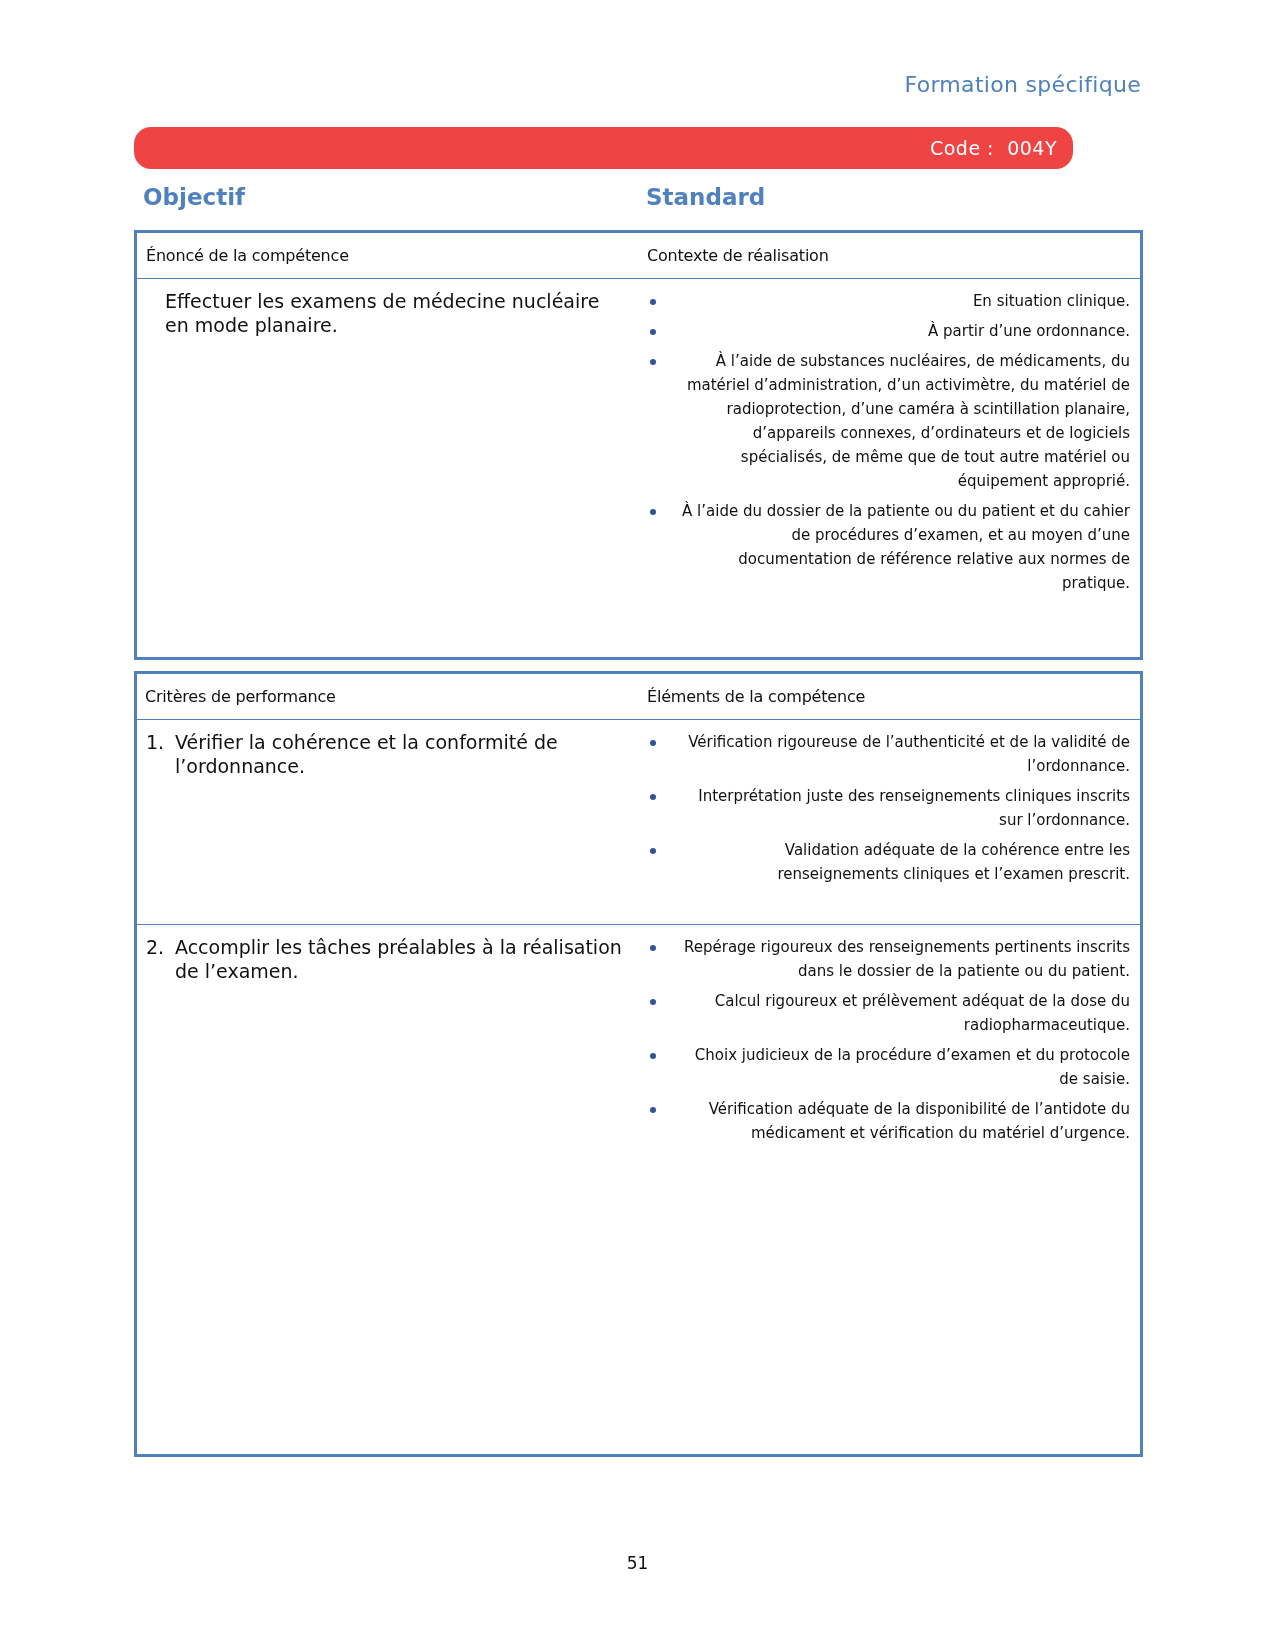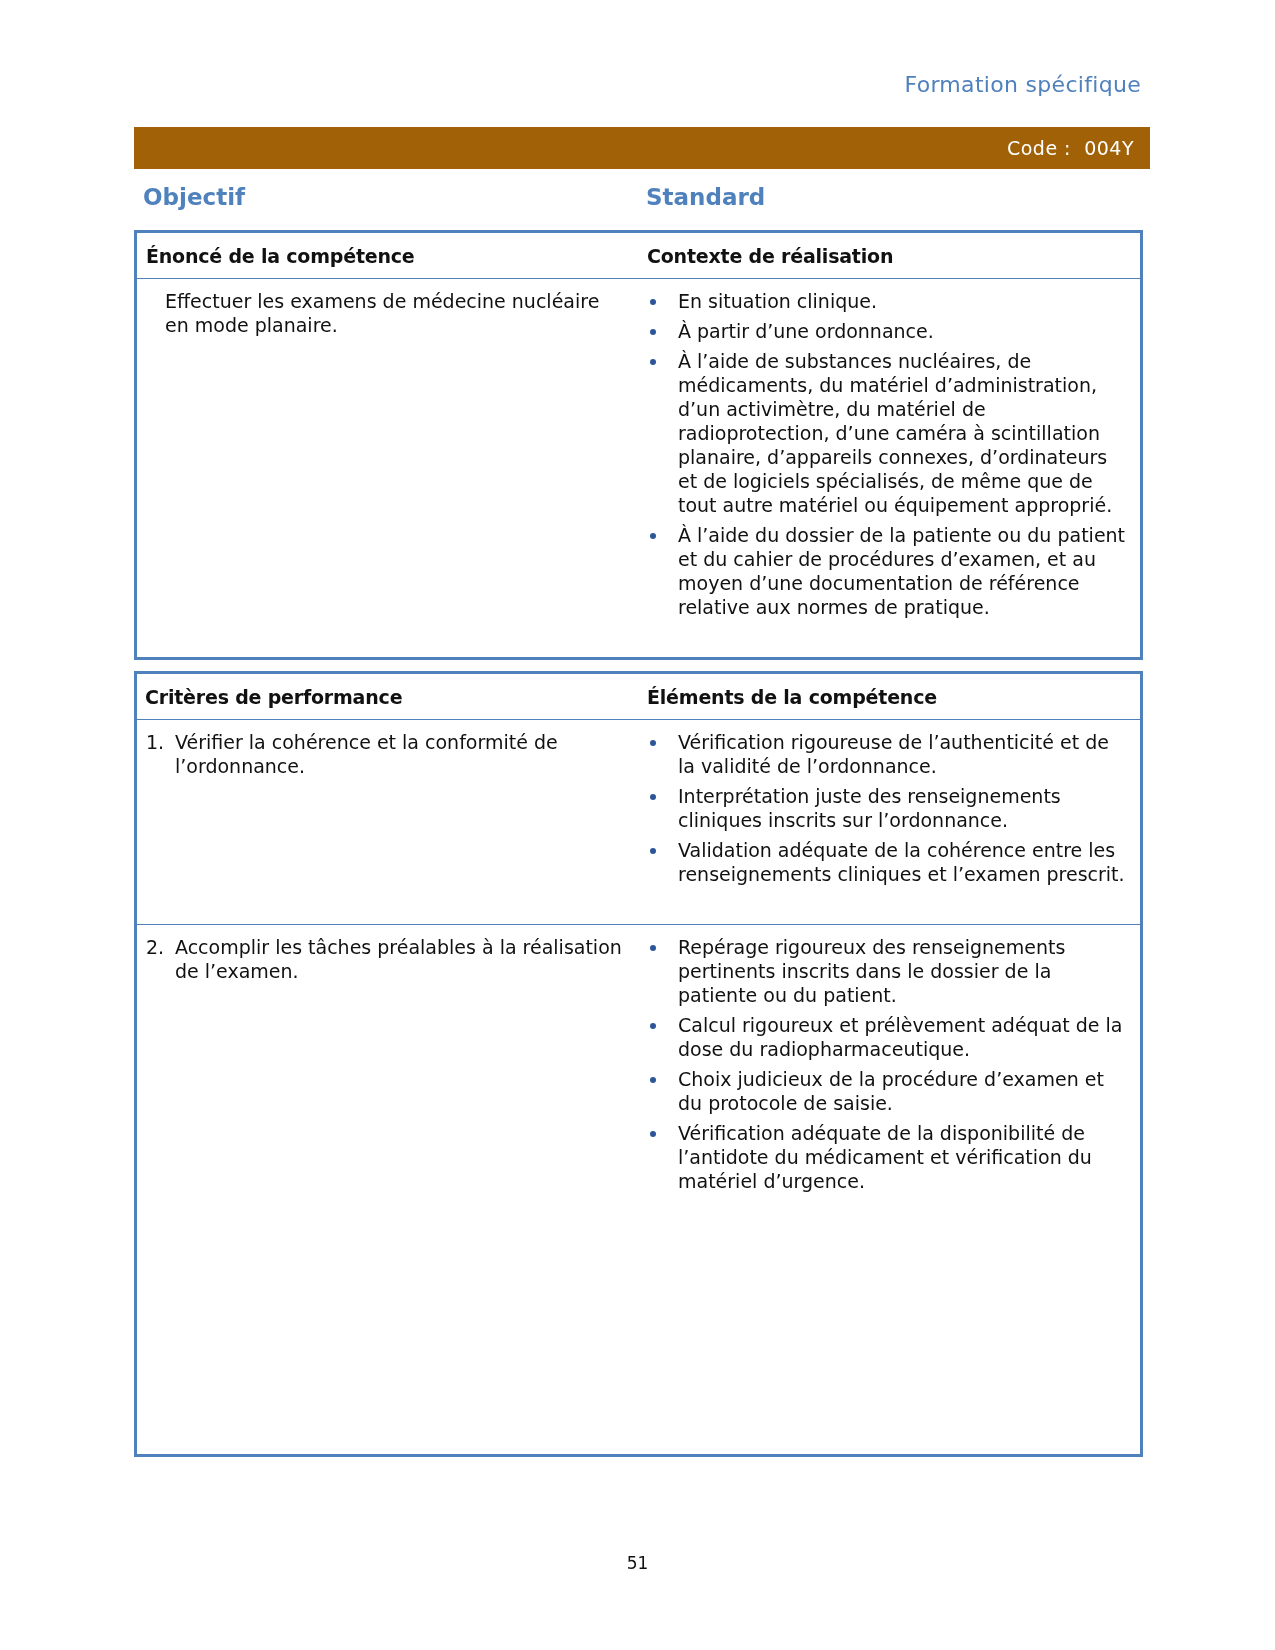--- a/index.html
+++ b/index.html
@@ -1,34 +1,34 @@
 <!DOCTYPE html>
 <html><head>
 <meta charset="utf-8">
 <style>
   html, body { margin: 0; padding: 0; background: #ffffff; }
   body { width: 1275px; height: 1650px; position: relative; font-family: "DejaVu Sans", sans-serif; color: #111; }
   .running-head { position: absolute; top: 72px; right: 134px; font-size: 22px; color: #4f81bd; letter-spacing: 0.3px; }
-  .code-bar { position: absolute; top: 127px; left: 134px; width: 1016px; height: 42px; background: #a16207; }
+  .code-bar { position: absolute; top: 127px; left: 134px; width: 939px; height: 42px; background: #ef4444; border-radius: 17px; }
   .code-text { position: absolute; right: 16px; top: 10px; font-size: 19px; color: #ffffff; letter-spacing: 0.5px; }
   .section-title { position: absolute; top: 184px; font-size: 23px; font-weight: bold; color: #4f81bd; }
   .obj-title { left: 143px; }
   .std-title { left: 646px; }
   .box { position: absolute; left: 134px; width: 1003px; border: 3px solid #4f81bd; box-sizing: content-box; }
   .box1 { top: 230px; height: 424px; }
   .box2 { top: 671px; height: 780px; }
   .row { display: flex; position: relative; }
   .hdr { height: 45px; border-bottom: 1px solid #4f81bd; align-items: center; }
-  .hdr .cell { font-size: 19px; font-weight: bold; letter-spacing: -0.2px; }
+  .hdr .cell { font-size: 16px; font-weight: normal; letter-spacing: -0.2px; }
   .cell { box-sizing: border-box; }
   .left { width: 502px; padding-left: 9px; padding-right: 10px; }
   .right { width: 501px; padding-left: 8px; padding-right: 10px; }
   .body-text { font-size: 19px; line-height: 24px; color: #111; padding-left: 28px; }
   ul.bullets { list-style: none; margin: 0; padding: 0; }
-  ul.bullets li { position: relative; padding-left: 31px; margin-bottom: 6px; font-size: 19px; line-height: 24px; }
+  ul.bullets li { position: relative; padding-left: 31px; margin-bottom: 6px; font-size: 15px; line-height: 24px; text-align: right; }
   ul.bullets li::before { content: ""; position: absolute; left: 3px; top: 10px; width: 6px; height: 6px; border-radius: 50%; background: #2e5597; }
   .row1-body { padding-top: 10px; }
   .el-row { border-bottom: 1px solid #4f81bd; padding-top: 10px; }
   .el-row.last { border-bottom: none; }
   .num-item { position: relative; padding-left: 29px; font-size: 19px; line-height: 24px; }
   .num-item .num { position: absolute; left: 0; top: 0; }
   .page-num { position: absolute; top: 1553px; left: 0; width: 1275px; text-align: center; font-size: 17px; color: #111; }
 </style>
 </head>
 <body>

